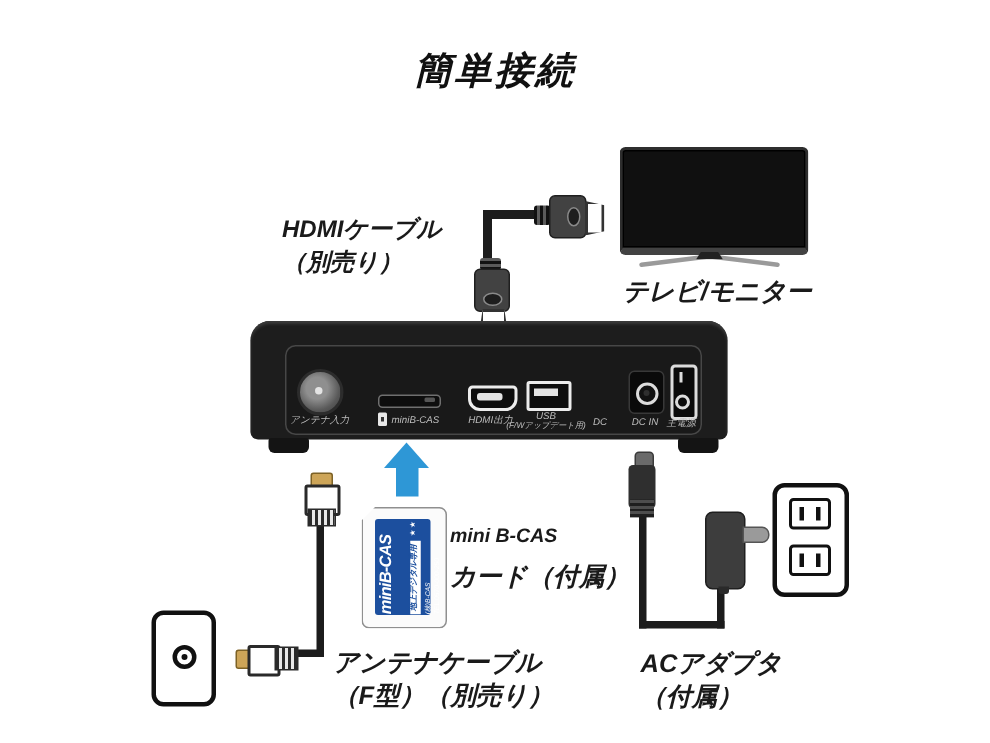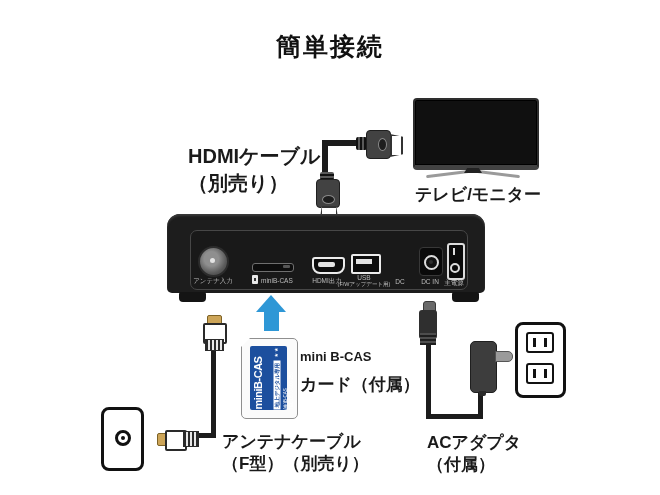--- a/index.html
+++ b/index.html
@@ -1,33 +1,33 @@
 <!DOCTYPE html>
 <html><head>
 <meta charset="utf-8">
 <style>
   html,body{margin:0;padding:0;background:#fff;}
   .canvas{position:relative;width:660px;height:495px;background:#ffffff;overflow:hidden;
-          font-family:"Liberation Sans","DejaVu Sans",sans-serif;color:#1a1a1a;}
+          font-family:"Liberation Sans","DejaVu Sans",sans-serif;color:#1a1a1a;font-style:italic;}
   .abs{position:absolute;}
 
   
   .title{left:0;top:30px;width:660px;text-align:center;font-size:25px;font-weight:bold;letter-spacing:2px;color:#111;}
 
   
   .tv-screen{left:413px;top:98px;width:122px;height:65px;background:#101010;border:2px solid #2e2e2e;
              border-bottom:5px solid #424242;border-radius:4px;box-shadow:inset 0 0 0 1px #000;}
   .tv-neck{left:464px;top:168px;width:18px;height:5px;background:#222;clip-path:polygon(18% 0,82% 0,100% 100%,0 100%);}
   .tv-leg{width:52px;height:3px;background:#9a9a9a;border-radius:2px;}
   .tv-leg.l{left:426px;top:172px;transform:rotate(-7deg);}
   .tv-leg.r{left:468px;top:172px;transform:rotate(7deg);}
   .tv-label{left:403px;top:183px;width:150px;text-align:center;font-size:17px;font-weight:bold;}
 
   
-  .hdmi-label{left:188px;top:143px;font-size:20px;font-weight:bold;line-height:1.35;}
+  .hdmi-label{left:188px;top:143px;font-size:16px;font-weight:bold;line-height:1.35;}
 
   
   .cable{background:#1c1c1c;}
   .hdmi-cable-h{left:325px;top:140px;width:36px;height:6px;}
   .hdmi-cable-v{left:322px;top:140px;width:6px;height:35px;}
   .hdmi-strain-r{left:356px;top:137px;width:11px;height:13px;background:repeating-linear-gradient(90deg,#111 0 2px,#5a5a5a 2px 4px);border-radius:2px;}
   .hdmi-body-r{left:366px;top:130px;width:23px;height:27px;background:#424242;border:1px solid #1f1f1f;border-radius:4px;}
   .hdmi-body-r::after{content:'';position:absolute;right:3px;top:7px;width:7px;height:11px;background:#1e1e1e;border:1px solid #8a8a8a;border-radius:50%;}
   .hdmi-tip-r{left:390px;top:134px;width:9px;height:19px;background:#fff;border:2px solid #333;border-radius:1px;clip-path:polygon(0 0,100% 12%,100% 88%,0 100%);}
   .hdmi-strain-d{left:320px;top:172px;width:14px;height:8px;background:repeating-linear-gradient(0deg,#111 0 2px,#5a5a5a 2px 4px);border-radius:2px;}

